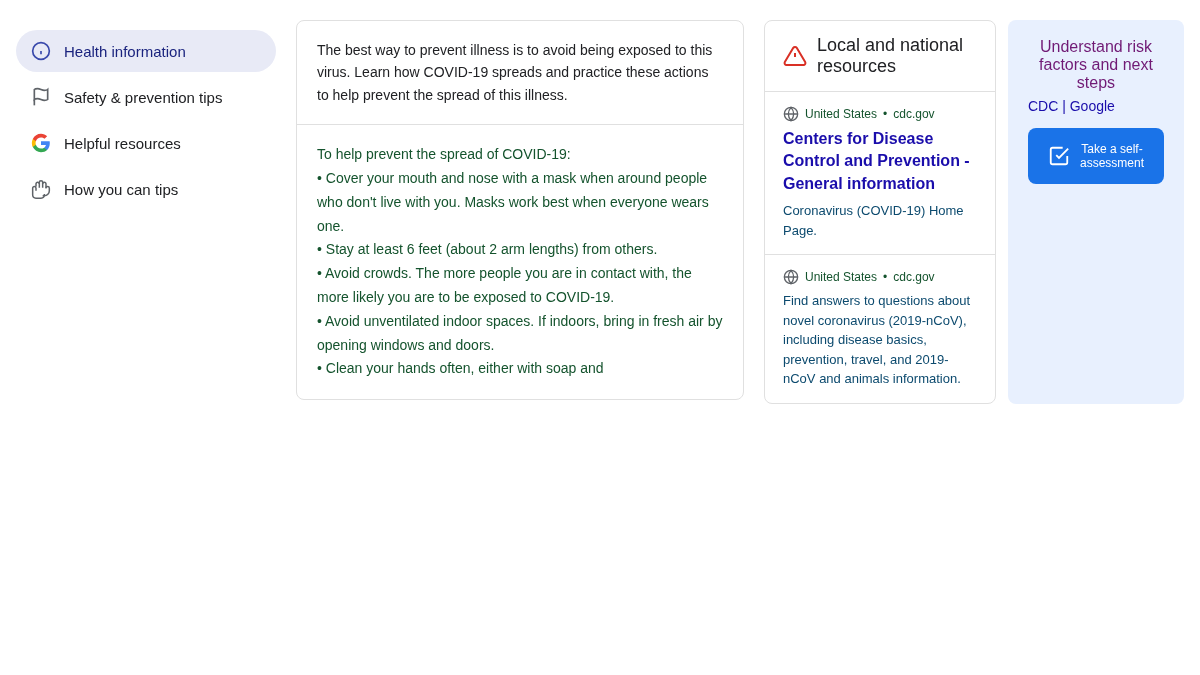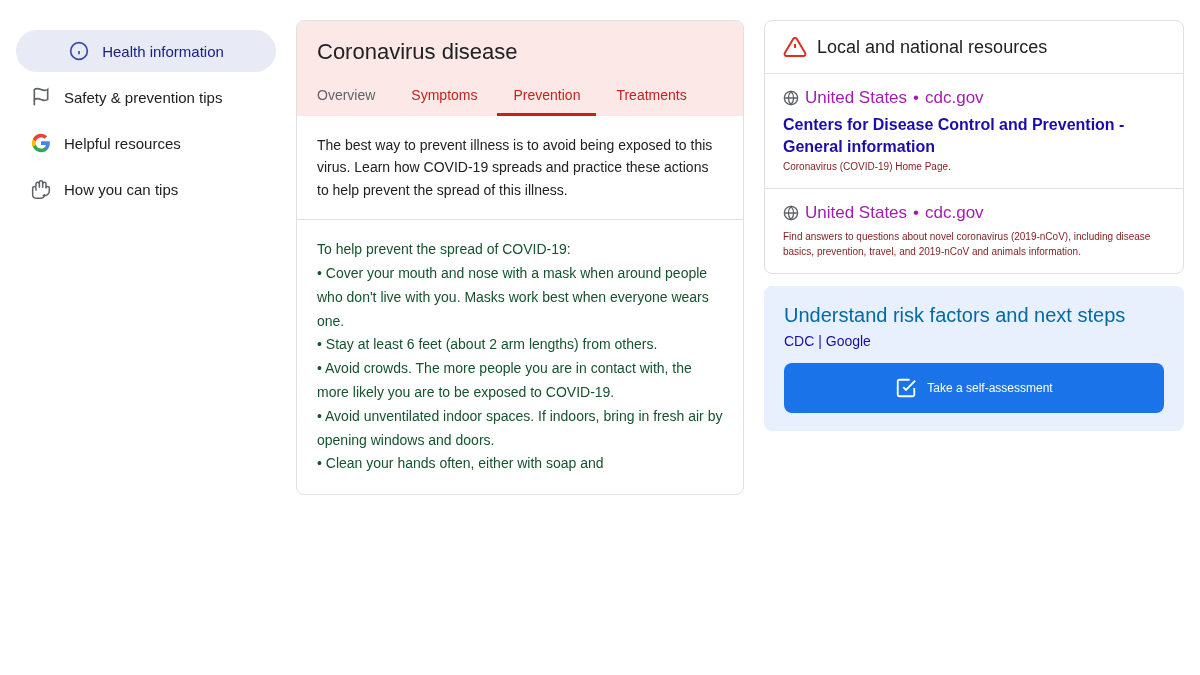--- a/index.html
+++ b/index.html
@@ -31,21 +31,20 @@
       border-radius: 24px;
       cursor: pointer;
       margin-bottom: 4px;
       font-size: 15px;
       color: #202124;
     }
     .sidebar-item.active {
       background: #e8eaf6;
       font-weight: 500;
       color: #1a237e;
-      justify-content: center;
     }
     .sidebar-icon {
       width: 22px;
       height: 22px;
       display: flex;
       align-items: center;
       justify-content: center;
       color: #5f6368;
       font-size: 16px;
       flex-shrink: 0;
@@ -117,21 +116,21 @@
       font-size: 14px;
       line-height: 1.7;
       color: #14532d;
     }
 
     
     .right-panel {
       width: 420px;
       flex-shrink: 0;
       display: flex;
-      flex-direction: column;
+      flex-direction: row;
       gap: 12px;
     }
     .resource-card {
       border: 1px solid #e0e0e0;
       border-radius: 8px;
       overflow: hidden;
       background: #fff;
     }
     .resource-header {
       display: flex;
@@ -154,54 +153,56 @@
       padding: 14px 18px;
       border-bottom: 1px solid #e0e0e0;
     }
     .resource-item:last-child {
       border-bottom: none;
     }
     .resource-meta {
       display: flex;
       align-items: center;
       gap: 6px;
-      color: #a21caf;
-      font-size: 17px;
+      color: #14532d;
+      font-size: 12px;
       margin-bottom: 6px;
     }
     .globe-icon {
       width: 16px;
       height: 16px;
       flex-shrink: 0;
     }
     .resource-link {
       color: #1a0dab;
       font-size: 16px;
       font-weight: 700;
       line-height: 1.4;
       cursor: pointer;
       text-decoration: none;
     }
     .resource-desc {
-      font-size: 10px;
-      color: #7f1d1d;
+      font-size: 13px;
+      color: #0c4a6e;
+      margin-top: 6px;
       line-height: 1.5;
     }
 
     
     .assessment-card {
       background: #e8f0fe;
       border-radius: 8px;
       padding: 18px 20px;
     }
     .assessment-title {
-      font-size: 20px;
+      font-size: 16px;
       font-weight: 500;
-      color: #0369a1;
+      color: #701a75;
       margin-bottom: 6px;
+      text-align: center;
     }
     .assessment-sources {
       font-size: 14px;
       color: #1a0dab;
       margin-bottom: 14px;
     }
     .assessment-btn {
       display: flex;
       align-items: center;
       justify-content: center;
@@ -267,29 +268,20 @@
           <path d="M6 14v-3a2 2 0 0 0-2-2a2 2 0 0 0-2 2v8c0 2.21 1.79 4 4 4h6c2.21 0 4-1.79 4-4v-1"></path>
           <path d="M18 11a2 2 0 0 1 4 0v3a6 6 0 0 1-6 6h-2"></path>
         </svg>
       </span>
       <span>How you can tips</span>
     </div>
   </aside>
 
   <main class="main-content">
     <div class="card">
-      <div class="card-header">
-        <h2 class="card-title">Coronavirus disease</h2>
-        <div class="tabs">
-          <span class="tab">Overview</span>
-          <span class="tab">Symptoms</span>
-          <span class="tab active">Prevention</span>
-          <span class="tab">Treatments</span>
-        </div>
-      </div>
       <div class="card-body">
         <p>The best way to prevent illness is to avoid being exposed to this virus. Learn how COVID-19 spreads and practice these actions to help prevent the spread of this illness.</p>
       </div>
       <div class="card-body-lower">
         <p>To help prevent the spread of COVID-19:<br>
 • Cover your mouth and nose with a mask when around people who don't live with you. Masks work best when everyone wears one.<br>
 • Stay at least 6 feet (about 2 arm lengths) from others.<br>
 • Avoid crowds. The more people you are in contact with, the more likely you are to be exposed to COVID-19.<br>
 • Avoid unventilated indoor spaces. If indoors, bring in fresh air by opening windows and doors.<br>
 • Clean your hands often, either with soap and</p>

